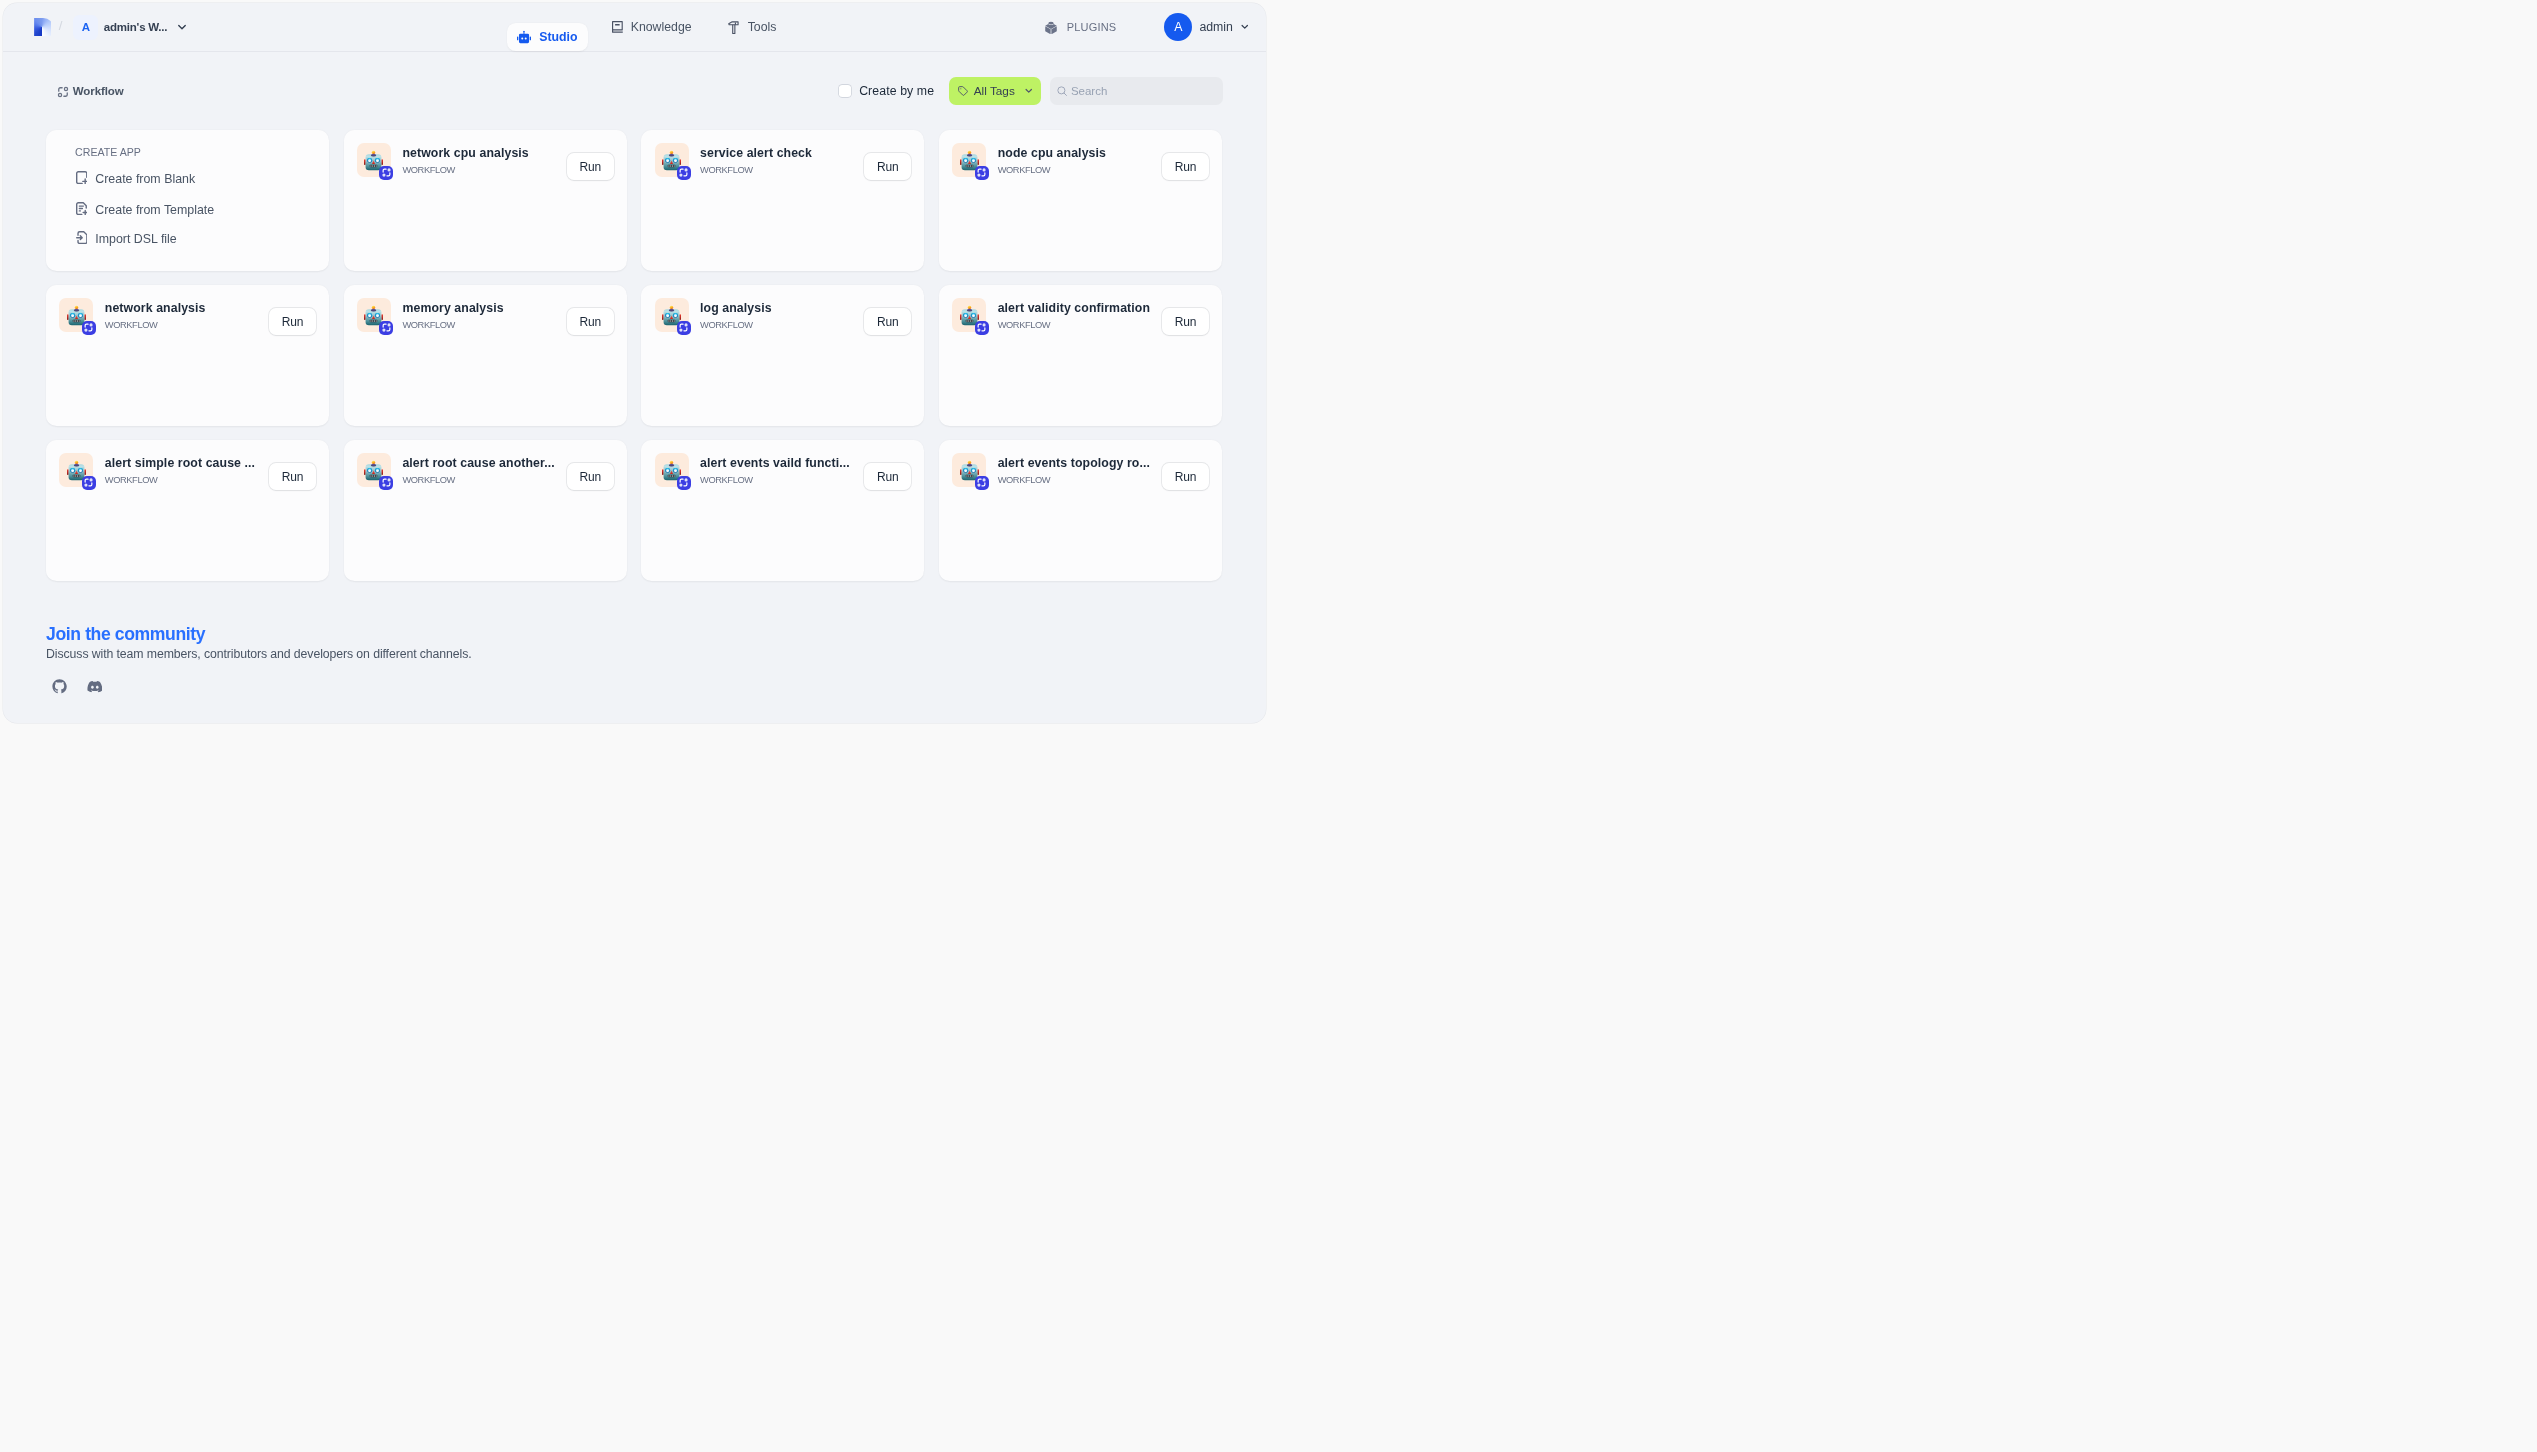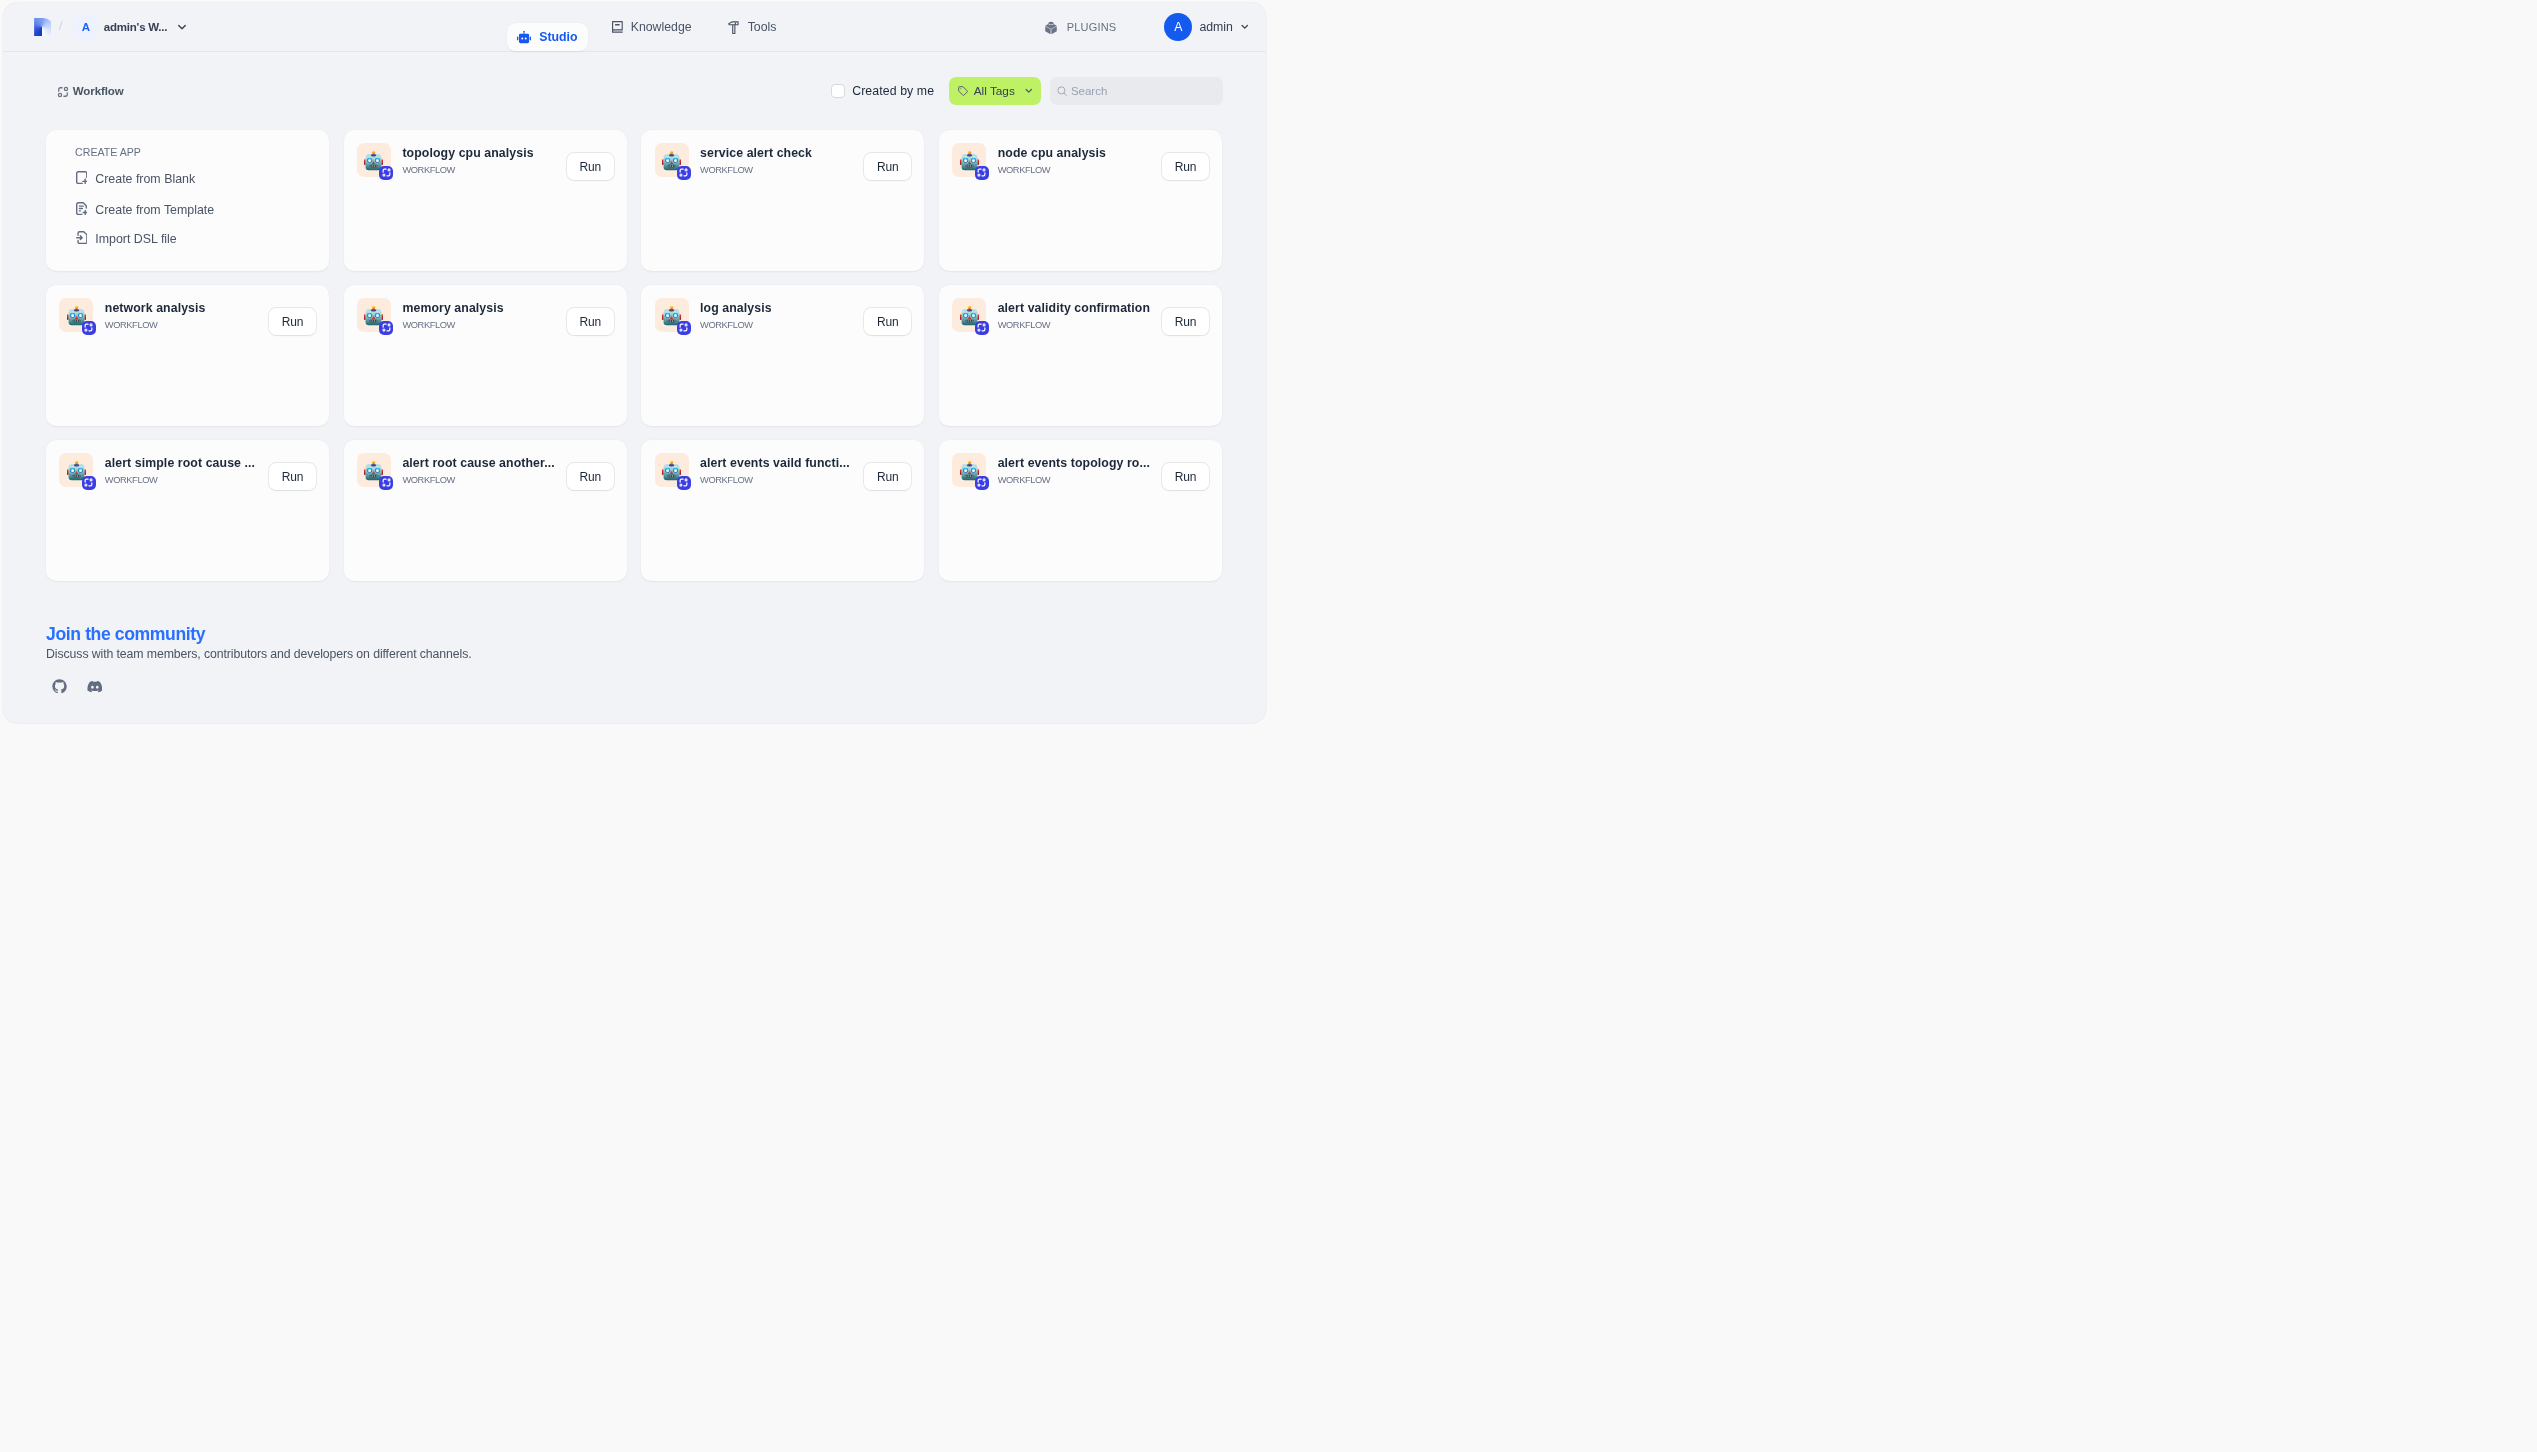--- a/index.html
+++ b/index.html
@@ -265,21 +265,21 @@
           <path d="M12.85 9v2.25a1.6 1.6 0 0 1-1.6 1.6H9" stroke="#6a7285" stroke-width="1.5" stroke-linecap="round"></path>
           <circle cx="11.4" cy="4.6" r="1.82" stroke="#6a7285" stroke-width="1.45"></circle>
           <circle cx="4.6" cy="11.4" r="1.82" stroke="#6a7285" stroke-width="1.45"></circle>
         </svg>
       </span>
       <span class="txt">Workflow</span>
     </div>
     <div class="filters">
       <div class="cbwrap">
         <span class="cb"></span>
-        <span class="cblabel">Created by me</span>
+        <span class="cblabel">Create by me</span>
       </div>
       <div class="tagsel">
         <span class="ico">
           <svg width="12" height="12" viewBox="0 0 16 16" fill="none">
             <path d="M2.2 7.4V3.5a1.3 1.3 0 0 1 1.3-1.3h3.9c.35 0 .68.14.92.38l5.1 5.1a1.3 1.3 0 0 1 0 1.84l-3.9 3.9a1.3 1.3 0 0 1-1.84 0l-5.1-5.1A1.3 1.3 0 0 1 2.2 7.4Z" stroke="#51586b" stroke-width="1.3" stroke-linejoin="round"></path>
             <circle cx="5.1" cy="5.1" r="0.72" fill="#51586b"></circle>
           </svg>
         </span>
         <span class="txt">All Tags</span>
         <span>
@@ -386,21 +386,21 @@
             <span class="app-badge">
               <svg width="11" height="11" viewBox="0 0 18 18" fill="none">
  <path d="M3.5 8.3V5.7A2.2 2.2 0 0 1 5.7 3.5H8.3" stroke="#ffffff" stroke-width="1.95" stroke-linecap="round"></path>
  <path d="M14.5 9.7v2.6a2.2 2.2 0 0 1-2.2 2.2H9.7" stroke="#ffffff" stroke-width="1.95" stroke-linecap="round"></path>
  <circle cx="13.2" cy="4.8" r="2.6" fill="#dfe1f8"></circle>
  <circle cx="4.8" cy="13.2" r="2.6" fill="#dfe1f8"></circle>
 </svg>
             </span>
           </div>
           <div class="app-meta">
-            <div class="app-name">topology cpu analysis</div>
+            <div class="app-name">network cpu analysis</div>
             <div class="app-kind">WORKFLOW</div>
           </div>
           <div class="run-btn">Run</div>
         </div>
       </div>
       <div class="card">
         <div class="app-top">
           <div class="app-icon" style="background:#fdebdd">
             <svg width="23" height="23" viewBox="0 0 36 36">
  <defs>

